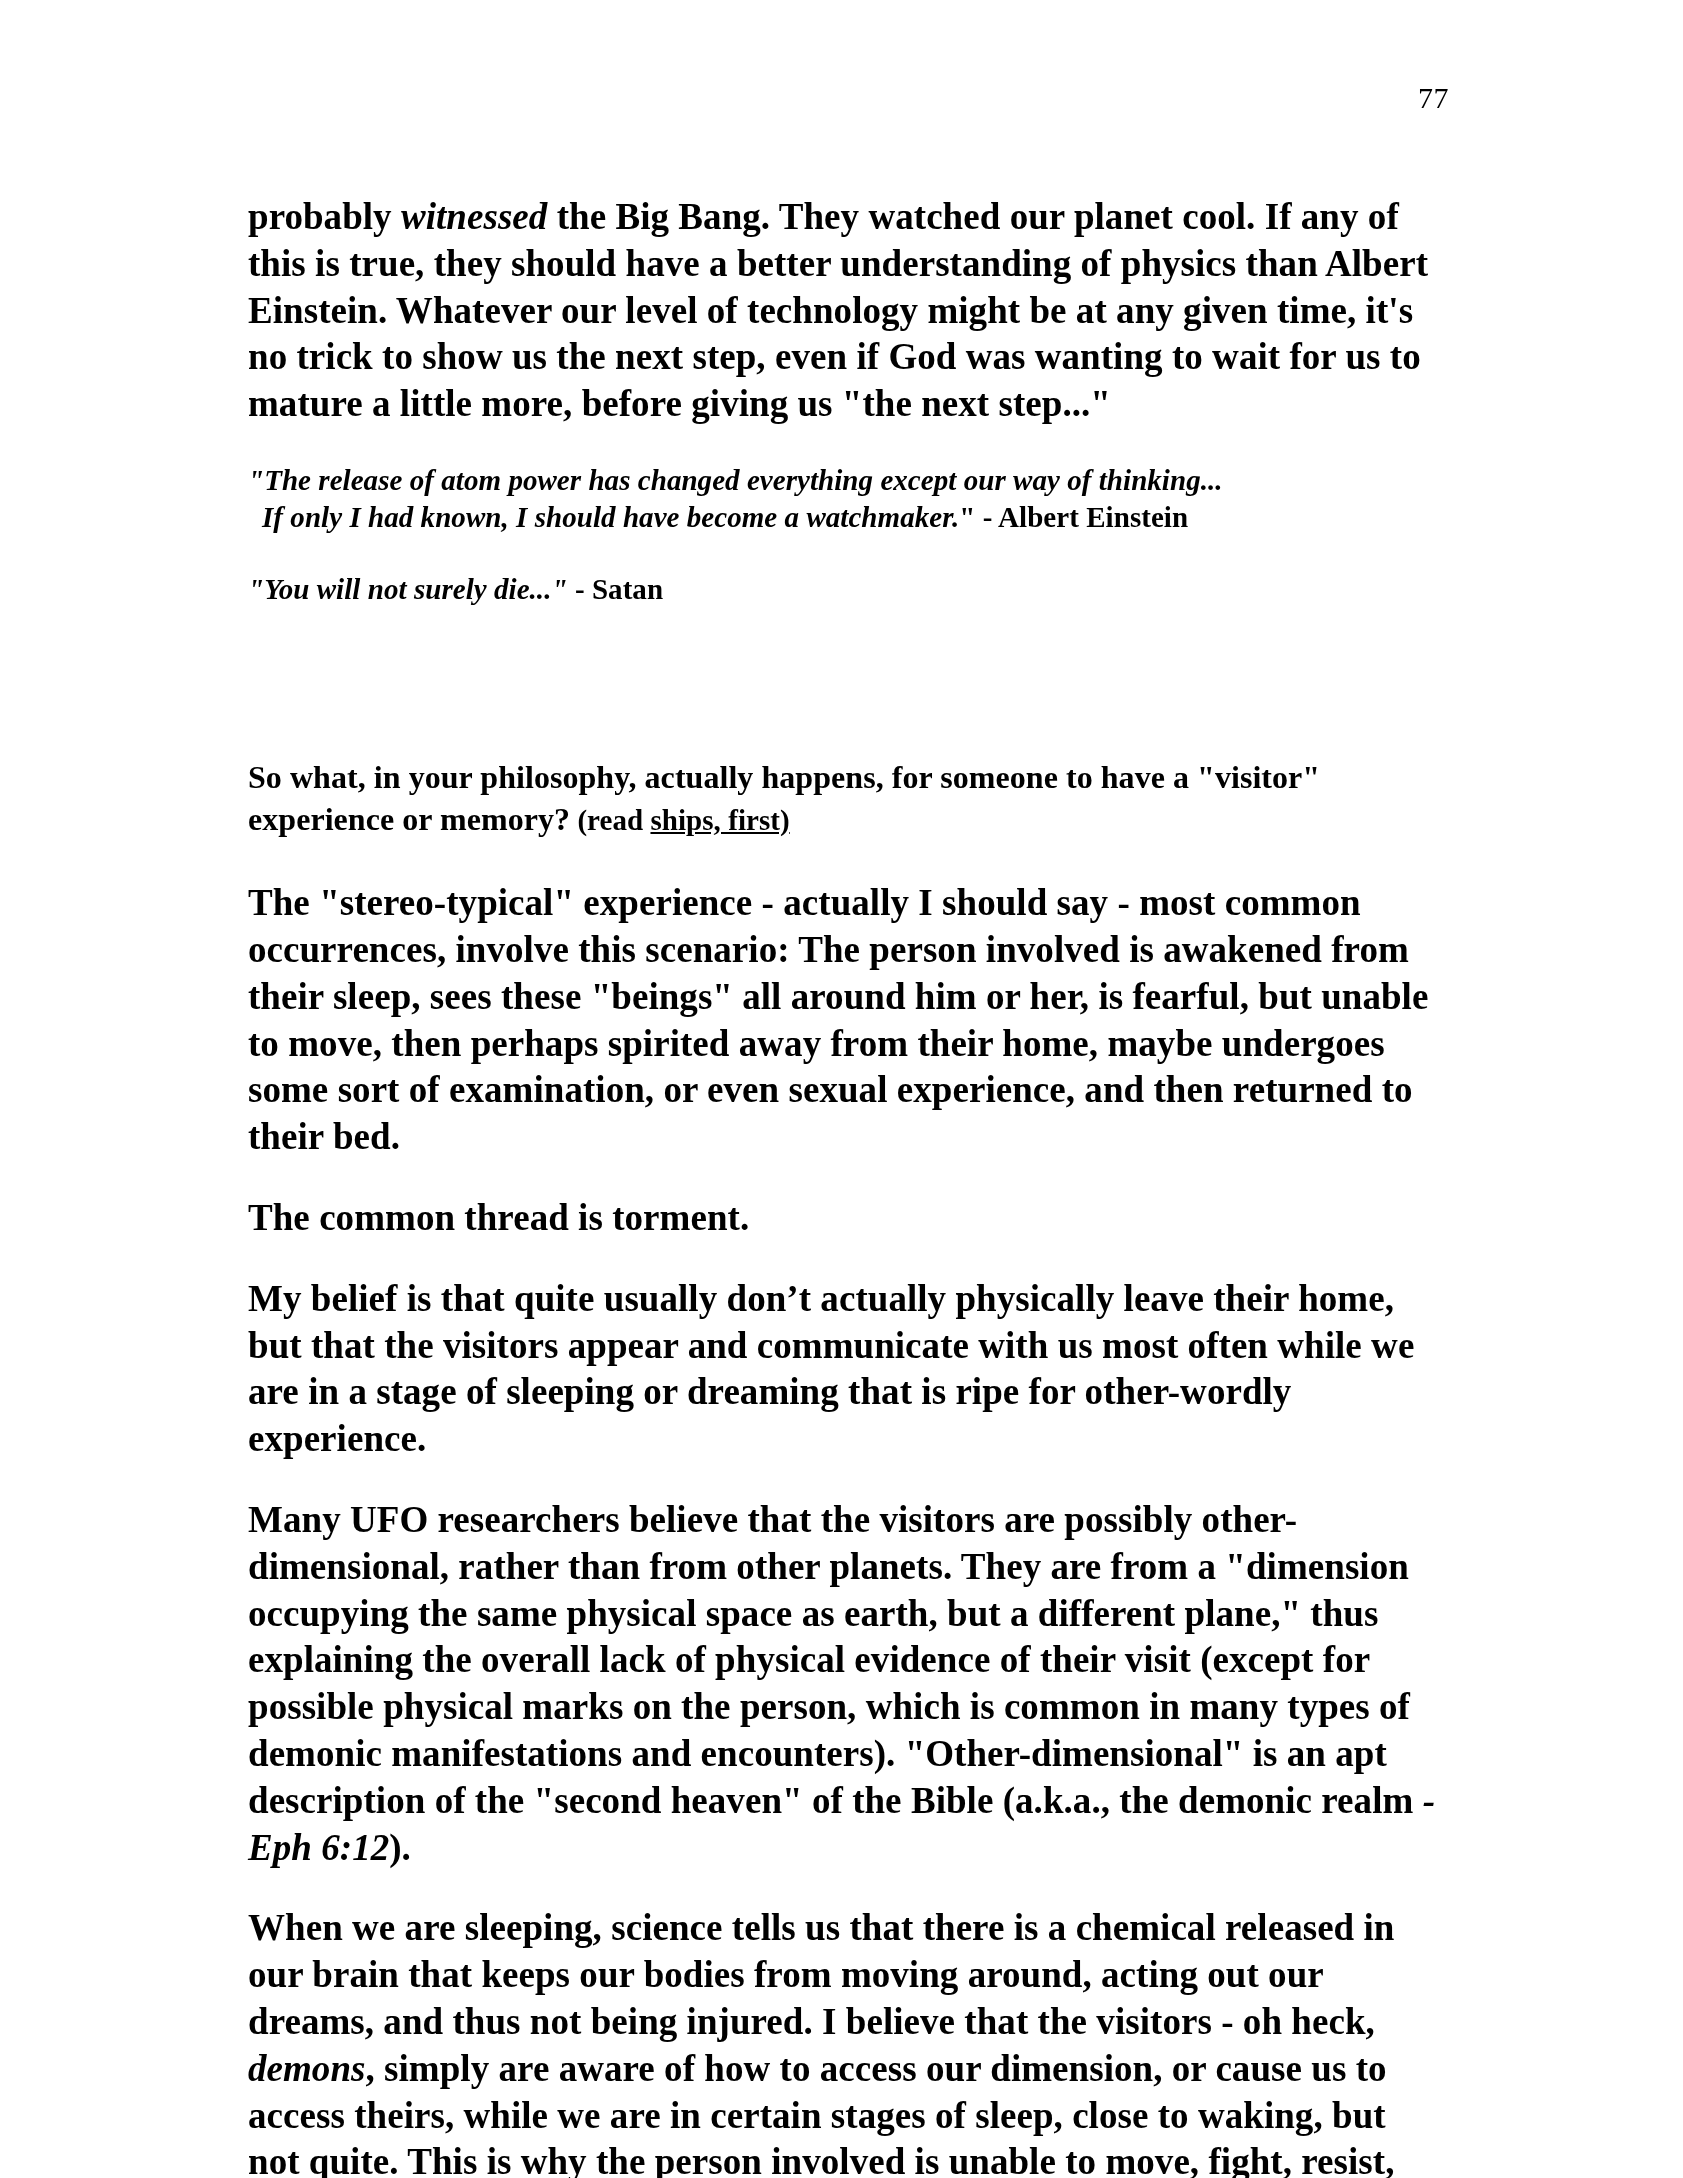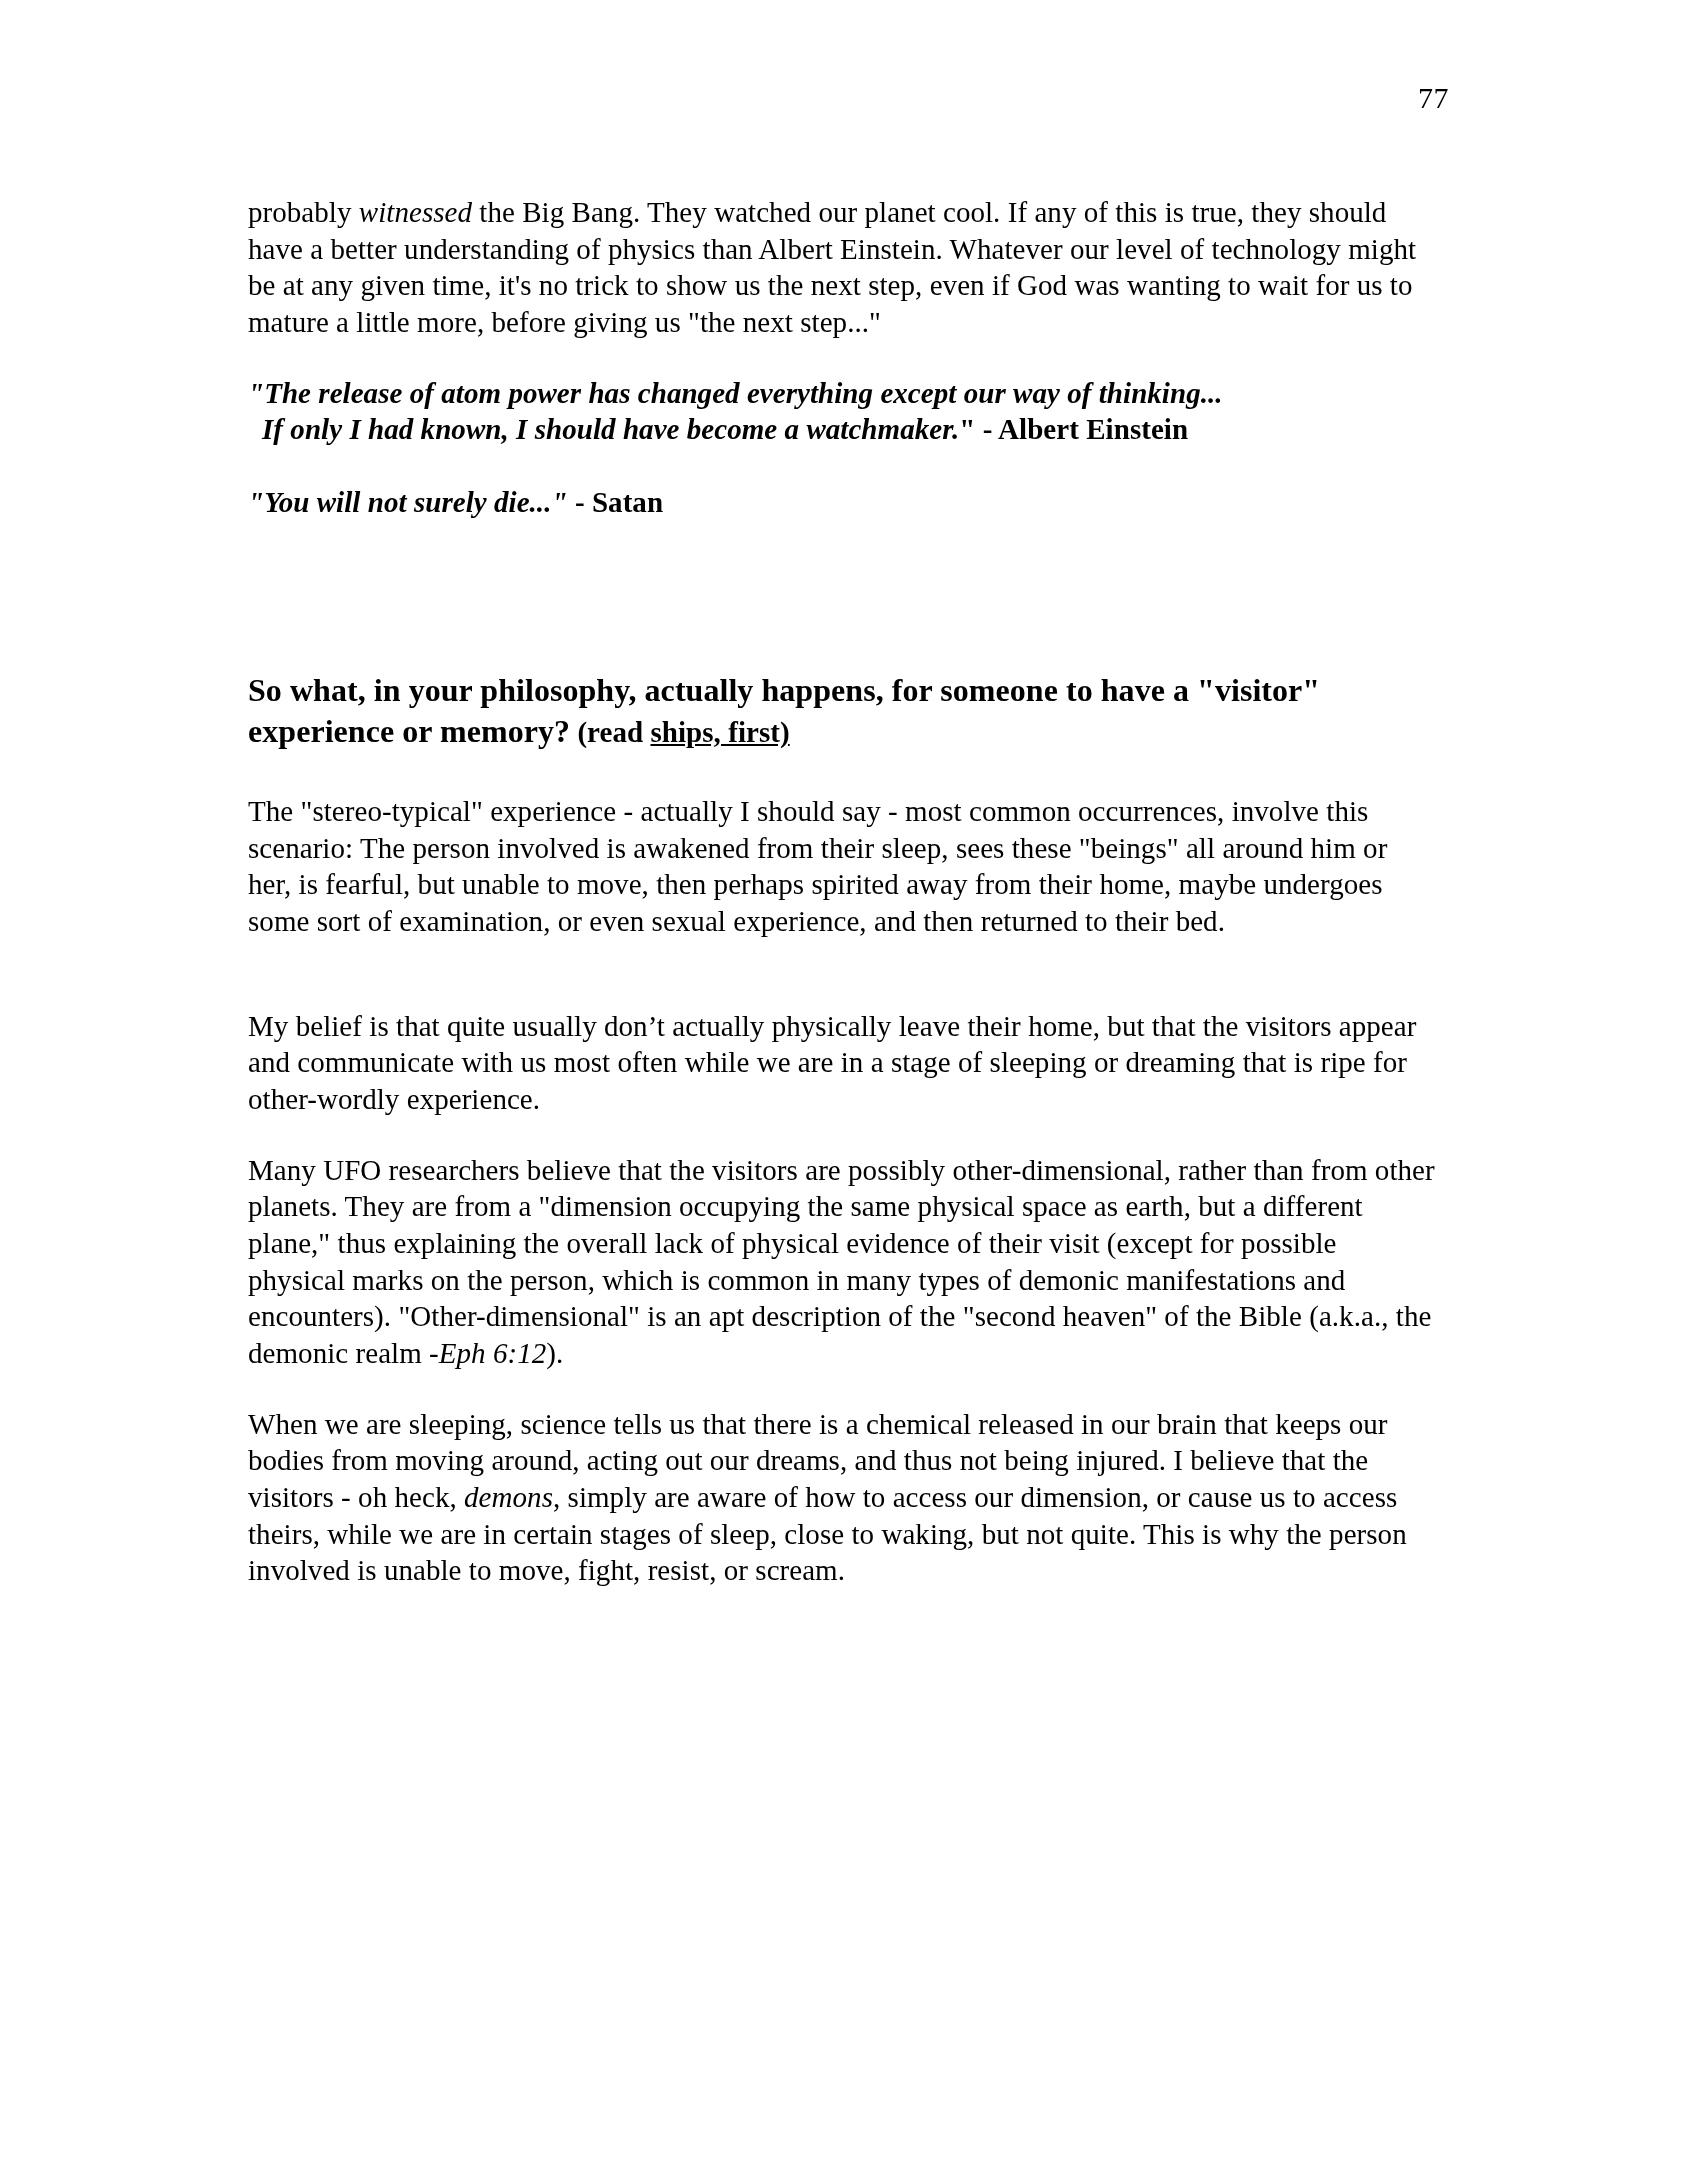--- a/index.html
+++ b/index.html
@@ -32,22 +32,22 @@
     letter-spacing: 0.5px;
   }
   .content {
     position: absolute;
     left: 248px;
     top: 194px;
     width: 1188px;
   }
   p {
     margin: 0;
-    font-size: 29px;
-    font-weight: normal;
+    font-size: 37px;
+    font-weight: bold;
     line-height: 1.265;
     letter-spacing: 0.05px;
     text-align: left;
   }
   .gap-small { height: 34px; }
   .gap-med { height: 36px; }
   .gap-large { height: 149px; }
   .gap-heading { height: 40px; }
   .italic { font-style: italic; }
   .quote-line-indent { display: inline-block; text-indent: 14px; }
@@ -92,20 +92,21 @@
     <div class="gap-large"></div>
 
     <p class="heading"><span>So what, in your philosophy, actually happens, for someone to have a "visitor" experience or memory?</span><span class="sub"> (read </span><span class="sub underline">ships, first)</span></p>
 
     <div class="gap-heading"></div>
 
     <p>The "stereo-typical" experience - actually I should say - most common occurrences, involve this scenario: The person involved is awakened from their sleep, sees these "beings" all around him or her, is fearful, but unable to move, then perhaps spirited away from their home, maybe undergoes some sort of examination, or even sexual experience, and then returned to their bed.</p>
 
     <div class="gap-small"></div>
 
+    <p>The common thread is torment.</p>
 
     <div class="gap-small"></div>
 
     <p>My belief is that quite usually don’t actually physically leave their home, but that the visitors appear and communicate with us most often while we are in a stage of sleeping or dreaming that is ripe for other-wordly experience.</p>
 
     <div class="gap-small"></div>
 
     <p><span>Many UFO researchers believe that the visitors are possibly other-dimensional, rather than from other planets. They are from a "dimension occupying the same physical space as earth, but a different plane," thus explaining the overall lack of physical evidence of their visit (except for possible physical marks on the person, which is common in many types of demonic manifestations and encounters). "Other-dimensional" is an apt description of the "second heaven" of the Bible (a.k.a., the demonic realm </span><span class="italic">-Eph 6:12</span><span>).</span></p>
 
     <div class="gap-small"></div>

